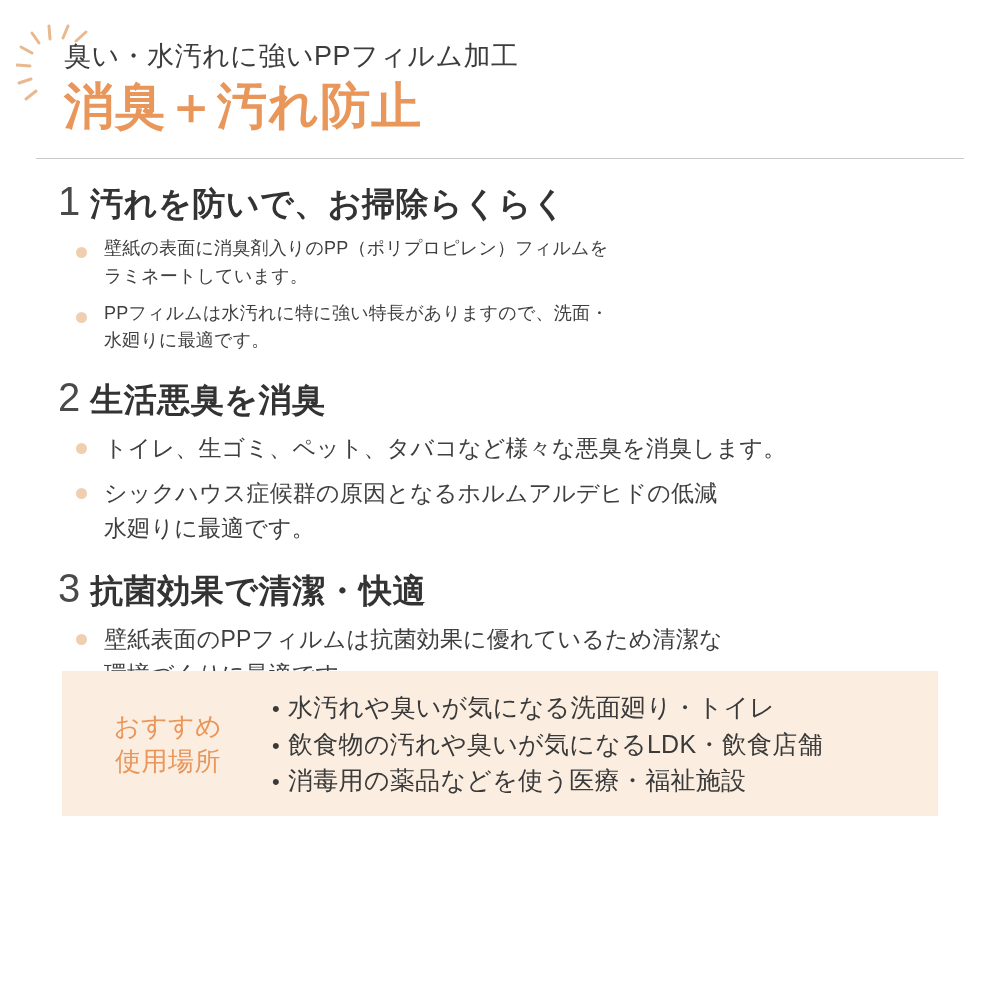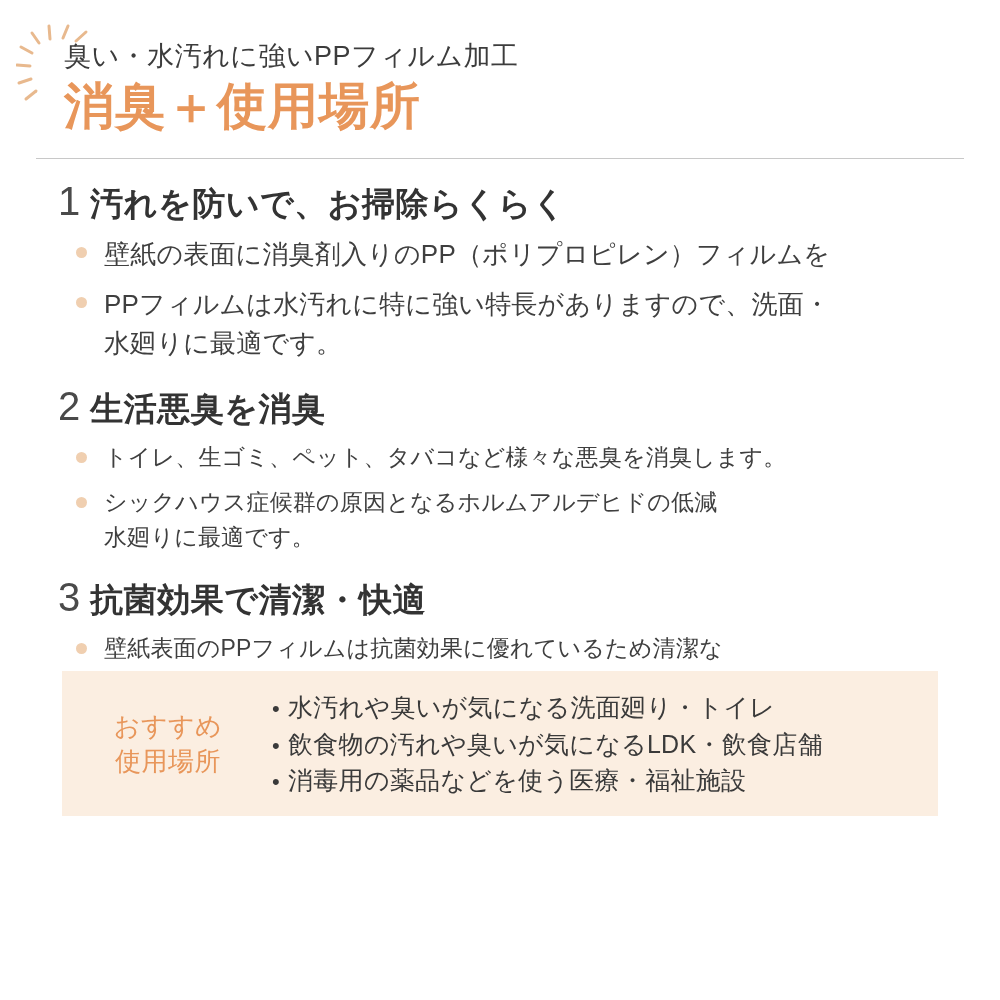--- a/index.html
+++ b/index.html
@@ -84,21 +84,21 @@
     line-height: 1.1;
     font-family: Liberation Mono, monospace;
   }
   .bullets {
     list-style: none;
     margin: 0;
     padding: 0 0 0 40px;
   }
   .bullet {
     position: relative;
-    font-size: 26px;
+    font-size: 18px;
     line-height: 1.52;
     color: #3f3f3f;
     margin-bottom: 10px;
     padding-left: 28px;
     letter-spacing: 0.2px;
   }
   .bullet .dot {
     position: absolute;
     left: 0;
     top: 12px;
@@ -171,36 +171,37 @@
         <line x1="16" y1="9" x2="23" y2="19"></line>
         <line x1="5" y1="23" x2="16" y2="29"></line>
         <line x1="1" y1="41" x2="14" y2="42"></line>
         <line x1="3" y1="59" x2="15" y2="55"></line>
         <line x1="10" y1="75" x2="20" y2="67"></line>
       </g>
     </svg>
 
     <div class="header-text">
       <div class="eyebrow">臭い・水汚れに強いPPフィルム加工</div>
-      <div class="headline">消臭＋使用場所</div>
+      <div class="headline">消臭＋汚れ防止</div>
     </div>
     <div class="rule"></div>
   </div>
 
   <div class="content">
 
     <div class="section sec1">
       <div class="sec-head">
         <span class="sec-num">1</span>
         <span class="sec-title">汚れを防いで、お掃除らくらく</span>
       </div>
       <ul class="bullets">
         <li class="bullet">
           <span class="dot"></span>
           <span class="line">壁紙の表面に消臭剤入りのPP（ポリプロピレン）フィルムを</span>
+          <span class="line">ラミネートしています。</span>
         </li>
         <li class="bullet">
           <span class="dot"></span>
           <span class="line">PPフィルムは水汚れに特に強い特長がありますので、洗面・</span>
           <span class="line">水廻りに最適です。</span>
         </li>
       </ul>
     </div>
 
     <div class="section sec2">

